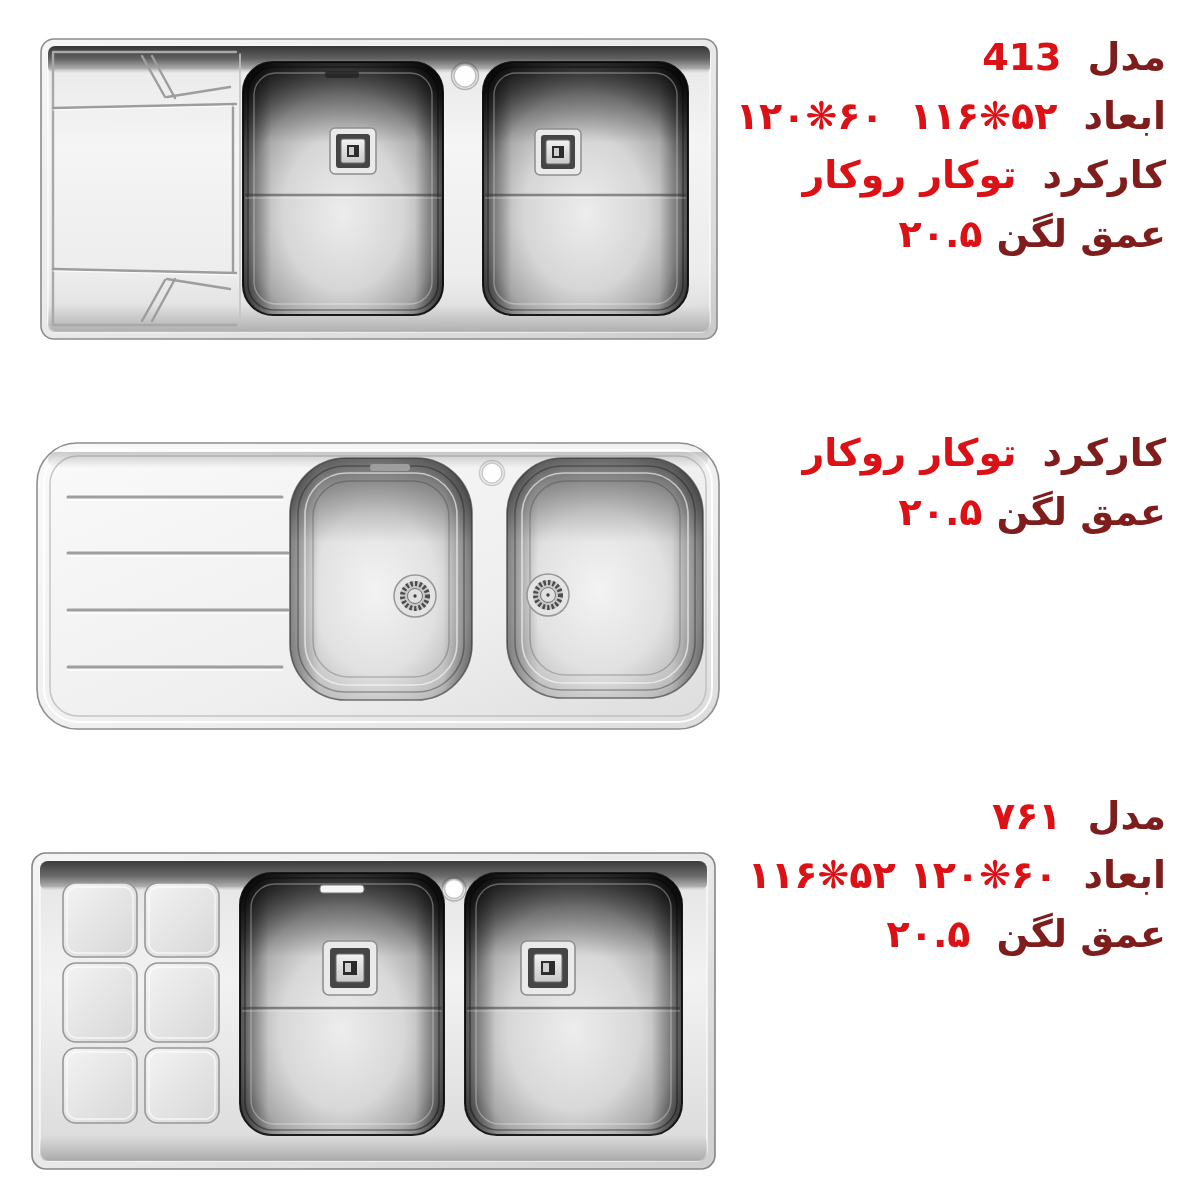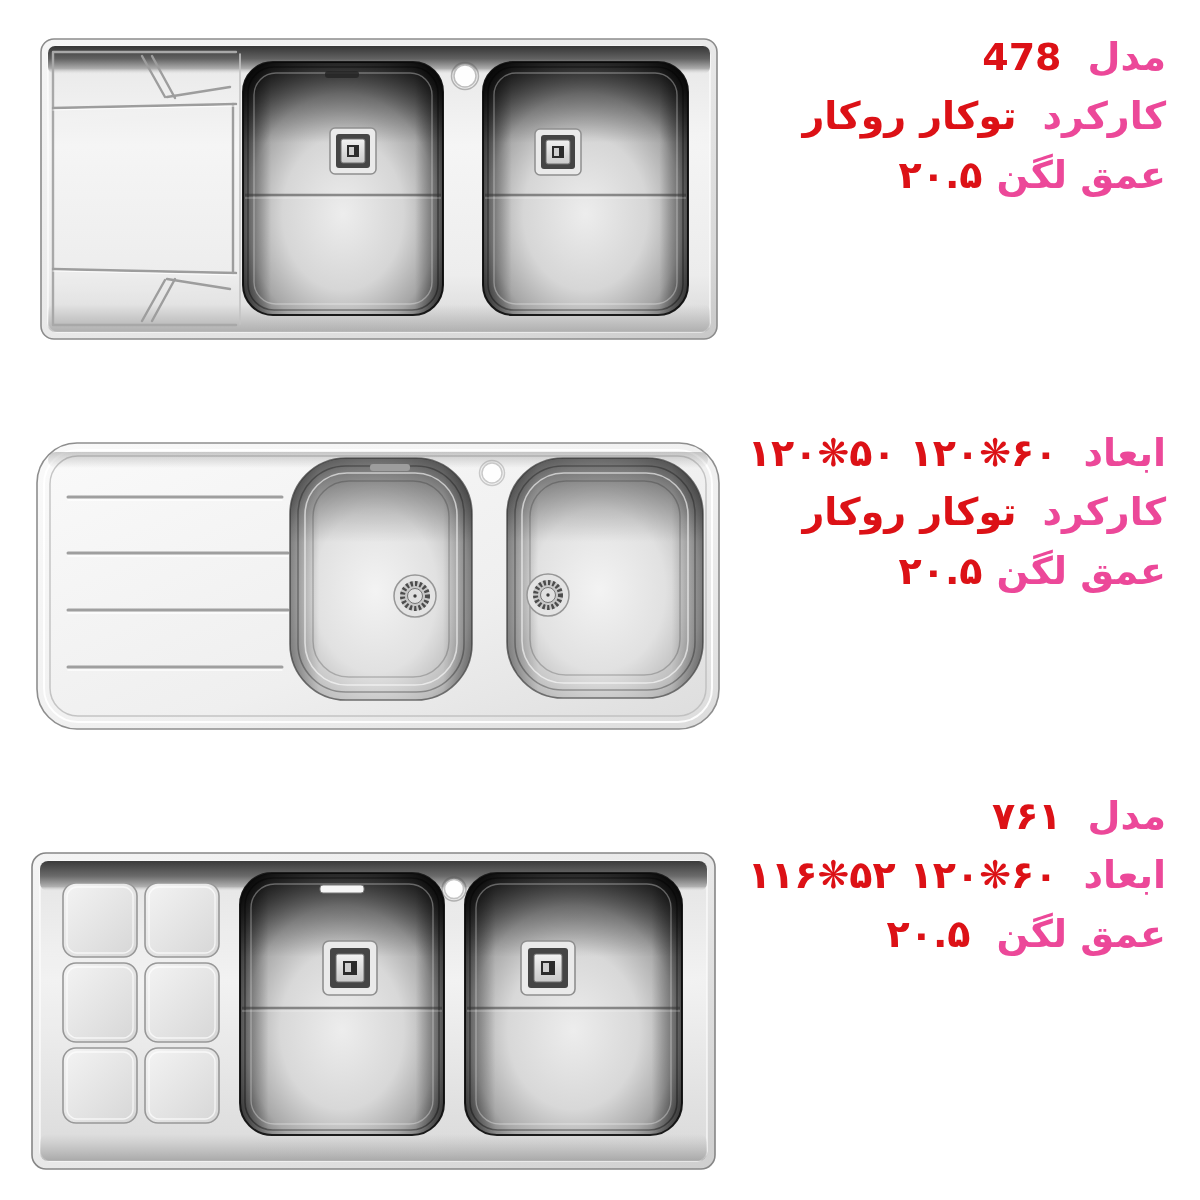--- a/index.html
+++ b/index.html
@@ -25,21 +25,21 @@
     line-height:59px;
     white-space:nowrap;
     color:#000;
   }
   .spec-1{top:28px;}
   .spec-2{top:424px;}
   .spec-3{top:787px;}
   .spec-line{height:59px;}
   .spec-line > * + *{margin-right:26px;}
   .spec-line .tight{margin-right:14px;}
-  .lbl{color:#ec4899;}
+  .lbl{color:#7f1d1d;}
   .val{color:var(--red,#dc1116);}
   .num{direction:ltr;unicode-bidi:isolate;display:inline-block;}
 </style>
 </head>
 <body style="background: rgb(255, 255, 255);">
 
 <div class="canvas">
 
   <svg class="sink sink-1" width="678" height="302" viewBox="0 0 678 302">
     <defs>
@@ -343,35 +343,35 @@
 
     <rect x="289" y="33" width="44" height="8" rx="3" fill="#f6f6f6" stroke="#777777" stroke-width="1"></rect>
     <g>
       <circle cx="423" cy="37" r="12" fill="none" stroke="#5a5a5a" stroke-opacity="0.4" stroke-width="1.5"></circle>
       <circle cx="423" cy="37" r="9.5" fill="#fefefe" stroke="#c2c2c2" stroke-width="1.5"></circle>
     </g>
   </svg>
 
   <div class="spec spec-1">
     <div class="spec-line">
-      <span class="lbl">مدل</span><span class="val num">478</span>
+      <span class="lbl">مدل</span><span class="val num">413</span>
+    </div>
+    <div class="spec-line">
+      <span class="lbl">ابعاد</span><span class="val num">۱۱۶❋۵۲</span><span class="val num">۱۲۰❋۶۰</span>
     </div>
     <div class="spec-line">
       <span class="lbl">کارکرد</span><span class="val">توکار</span><span class="val tight">روکار</span>
     </div>
     <div class="spec-line">
       <span class="lbl">عمق لگن</span><span class="val num tight">۲۰.۵</span>
     </div>
   </div>
 
   <div class="spec spec-2">
     <div class="spec-line">
-      <span class="lbl">ابعاد</span><span class="val num">۱۲۰❋۶۰</span><span class="val num tight">۱۲۰❋۵۰</span>
-    </div>
-    <div class="spec-line">
       <span class="lbl">کارکرد</span><span class="val">توکار</span><span class="val tight">روکار</span>
     </div>
     <div class="spec-line">
       <span class="lbl">عمق لگن</span><span class="val num tight">۲۰.۵</span>
     </div>
   </div>
 
   <div class="spec spec-3">
     <div class="spec-line">
       <span class="lbl">مدل</span><span class="val num">۷۶۱</span>

